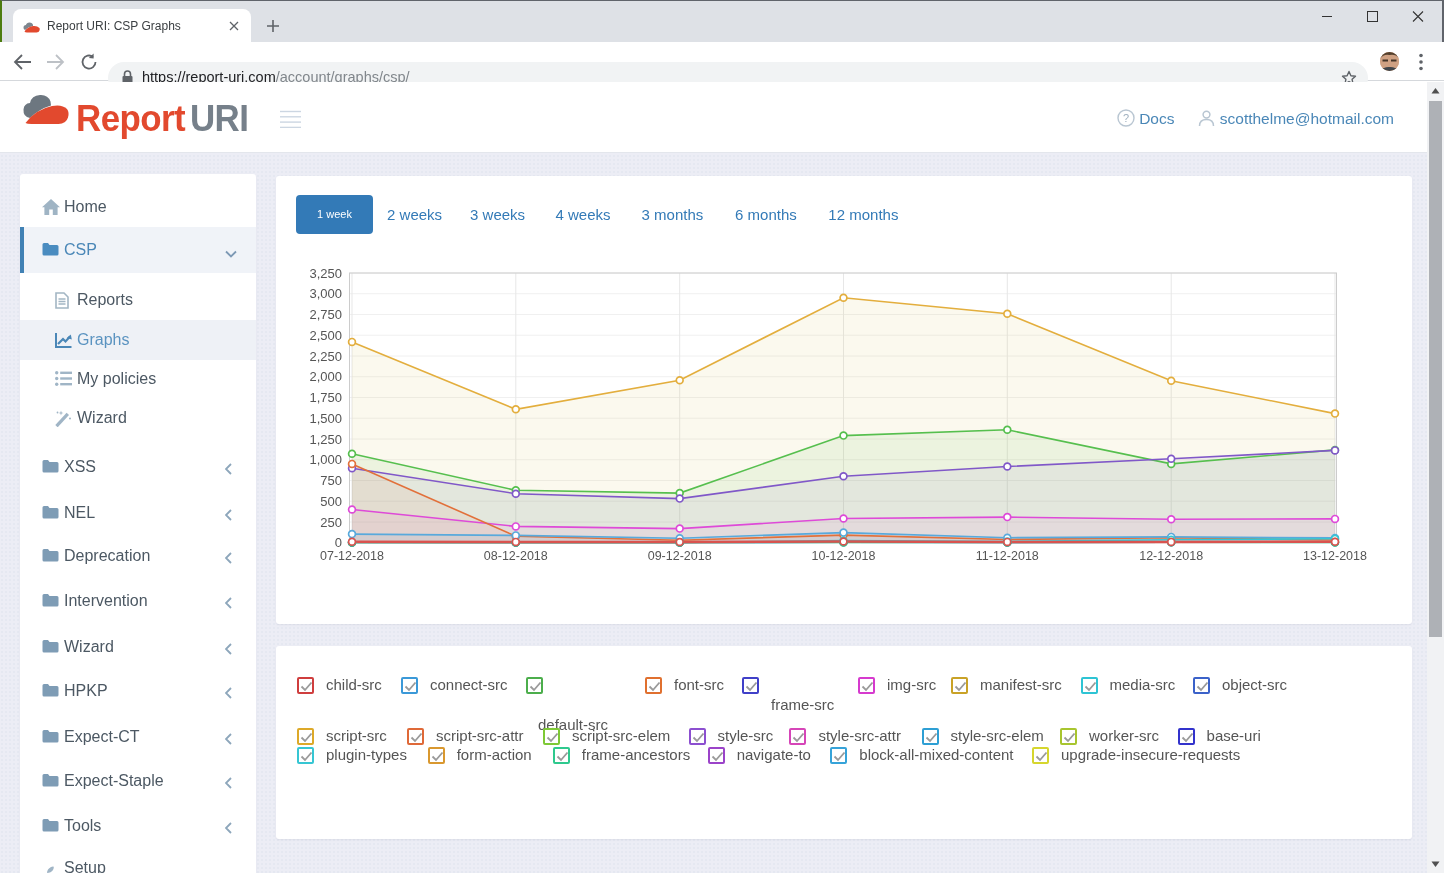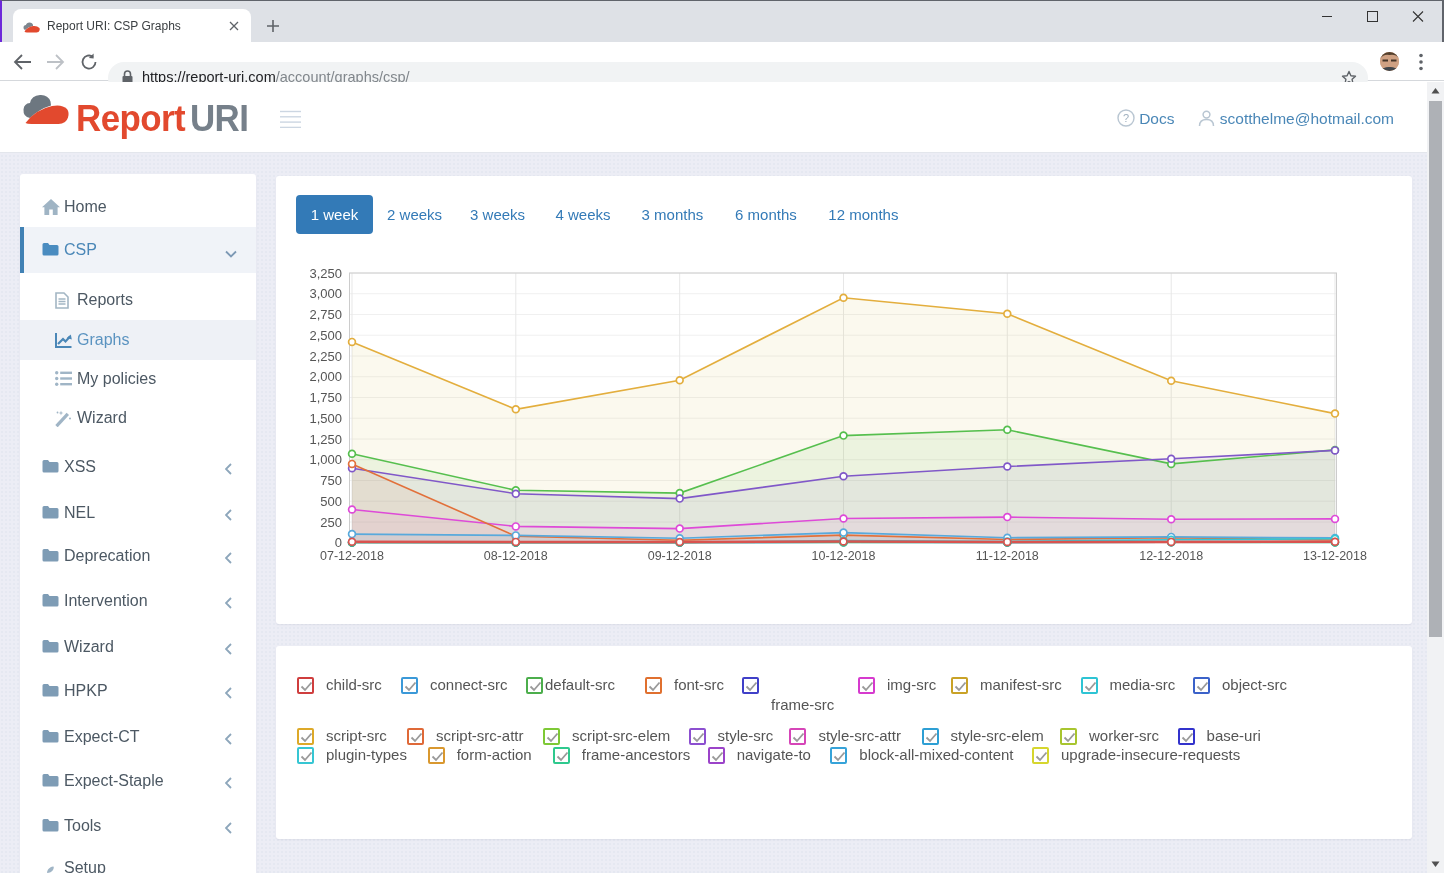--- a/index.html
+++ b/index.html
@@ -1,19 +1,19 @@
 <!DOCTYPE html>
 <html><head><meta charset="utf-8">
 <style>
 *{margin:0;padding:0;box-sizing:border-box;}
 html,body{width:1444px;height:873px;overflow:hidden;font-family:"Liberation Sans",sans-serif;}
 body{position:relative;background:#fff;}
 .abs{position:absolute;}
 
-#titlebar{position:absolute;left:0;top:0;width:1444px;height:42px;background:#dee1e6;border-left:2px solid #6d28d9;border-right:2px solid #60646b;border-top:1px solid #60646b;}
+#titlebar{position:absolute;left:0;top:0;width:1444px;height:42px;background:#dee1e6;border-left:2px solid #4d7c0f;border-right:2px solid #60646b;border-top:1px solid #60646b;}
 #tab{position:absolute;left:11px;top:8px;width:238px;height:34px;background:#fff;border-radius:8px 8px 0 0;}
 #tabtitle{position:absolute;left:34px;top:10px;font-size:12px;color:#3c4043;}
 #tabclose{position:absolute;left:216px;top:10px;font-size:13px;color:#5f6368;}
 #newtab{position:absolute;left:264px;top:18px;width:17px;height:17px;}
 #winbtns{position:absolute;right:0;top:0;width:141px;height:31px;}
 #addrbar{position:absolute;left:0;top:42px;width:1444px;height:39px;background:#fff;border-bottom:1px solid #d5d8dc;}
 .navic{position:absolute;top:9px;}
 #urlpill{position:absolute;left:108px;top:20px;width:1260px;height:32px;background:#f1f3f4;border-radius:16px;}
 #urltext{position:absolute;left:34px;top:7px;font-size:14.5px;color:#202124;white-space:nowrap;}
 #urltext .gray{color:#80868b;}
@@ -30,21 +30,21 @@
 .sitem .lbl2{position:absolute;left:57px;top:-9px;}
 .sitem .icon{position:absolute;left:22px;top:-8px;}
 .sitem .icon2{position:absolute;left:35px;top:-8px;}
 .sitem .chev{position:absolute;left:205px;top:-6px;}
 .blue{color:#4a87b7;}
 #csprow{position:absolute;left:0;top:53px;width:236px;height:46px;background:#f0f3f8;border-left:4px solid #4181b4;}
 #graphrow{position:absolute;left:0;top:146px;width:236px;height:40px;background:#eef1f6;}
 
 #chartcard{position:absolute;left:276px;top:94px;width:1136px;height:448px;background:#fff;border-radius:3px;box-shadow:0 1px 2px rgba(60,70,100,.08);}
 #checkcard{position:absolute;left:276px;top:564px;width:1136px;height:193px;background:#fff;border-radius:3px;box-shadow:0 1px 2px rgba(60,70,100,.08);}
-#btn1w{position:absolute;left:20px;top:19px;width:77px;height:39px;background:#337ab7;border-radius:4px;color:#fff;font-size:15px;text-align:center;line-height:39px;}
+#btn1w{position:absolute;left:20px;top:19px;width:77px;height:39px;background:#337ab7;border-radius:4px;color:#fff;font-size:11px;text-align:center;line-height:39px;}
 .tablink{position:absolute;top:19px;height:39px;line-height:39px;font-size:15px;color:#337ab7;transform:translateX(-50%);}
 
 .ckrow{position:absolute;left:0;width:1136px;height:17px;}
 .ck{position:absolute;width:17px;height:17px;border-radius:2px;background:#fff;}
 .ck svg{position:absolute;left:1px;top:2px;}
 .cklbl{position:absolute;top:-1px;font-size:15px;color:#555;white-space:nowrap;}
 
 #sbar{position:absolute;left:1427px;top:82px;width:17px;height:791px;background:#f1f2f4;}
 #sthumb{position:absolute;left:2px;top:19px;width:13px;height:536px;background:#aeb1b6;border-radius:0px;}
 </style></head><body>
@@ -437,21 +437,21 @@
           <svg width="13" height="11" viewBox="0 0 13 11">
             <path d="M1.5 5.5 L5 9 L11.5 1.5" stroke="#9a9a9a" stroke-width="1.8" fill="none"></path>
           </svg>
         </div>
         <div class="cklbl" style="left:154px;text-align:right;">connect-src</div>
         <div class="ck" style="left:250px;border:2px solid #4cae4c;">
           <svg width="13" height="11" viewBox="0 0 13 11">
             <path d="M1.5 5.5 L5 9 L11.5 1.5" stroke="#9a9a9a" stroke-width="1.8" fill="none"></path>
           </svg>
         </div>
-        <div class="cklbl" style="left:269px;">default-src</div>
+        <div class="cklbl" style="left:262px;margin-top:40px;">default-src</div>
         <div class="ck" style="left:369px;border:2px solid #e0702f;">
           <svg width="13" height="11" viewBox="0 0 13 11">
             <path d="M1.5 5.5 L5 9 L11.5 1.5" stroke="#9a9a9a" stroke-width="1.8" fill="none"></path>
           </svg>
         </div>
         <div class="cklbl" style="left:398px;">font-src</div>
         <div class="ck" style="left:466px;border:2px solid #4040c8;">
           <svg width="13" height="11" viewBox="0 0 13 11">
             <path d="M1.5 5.5 L5 9 L11.5 1.5" stroke="#9a9a9a" stroke-width="1.8" fill="none"></path>
           </svg>

